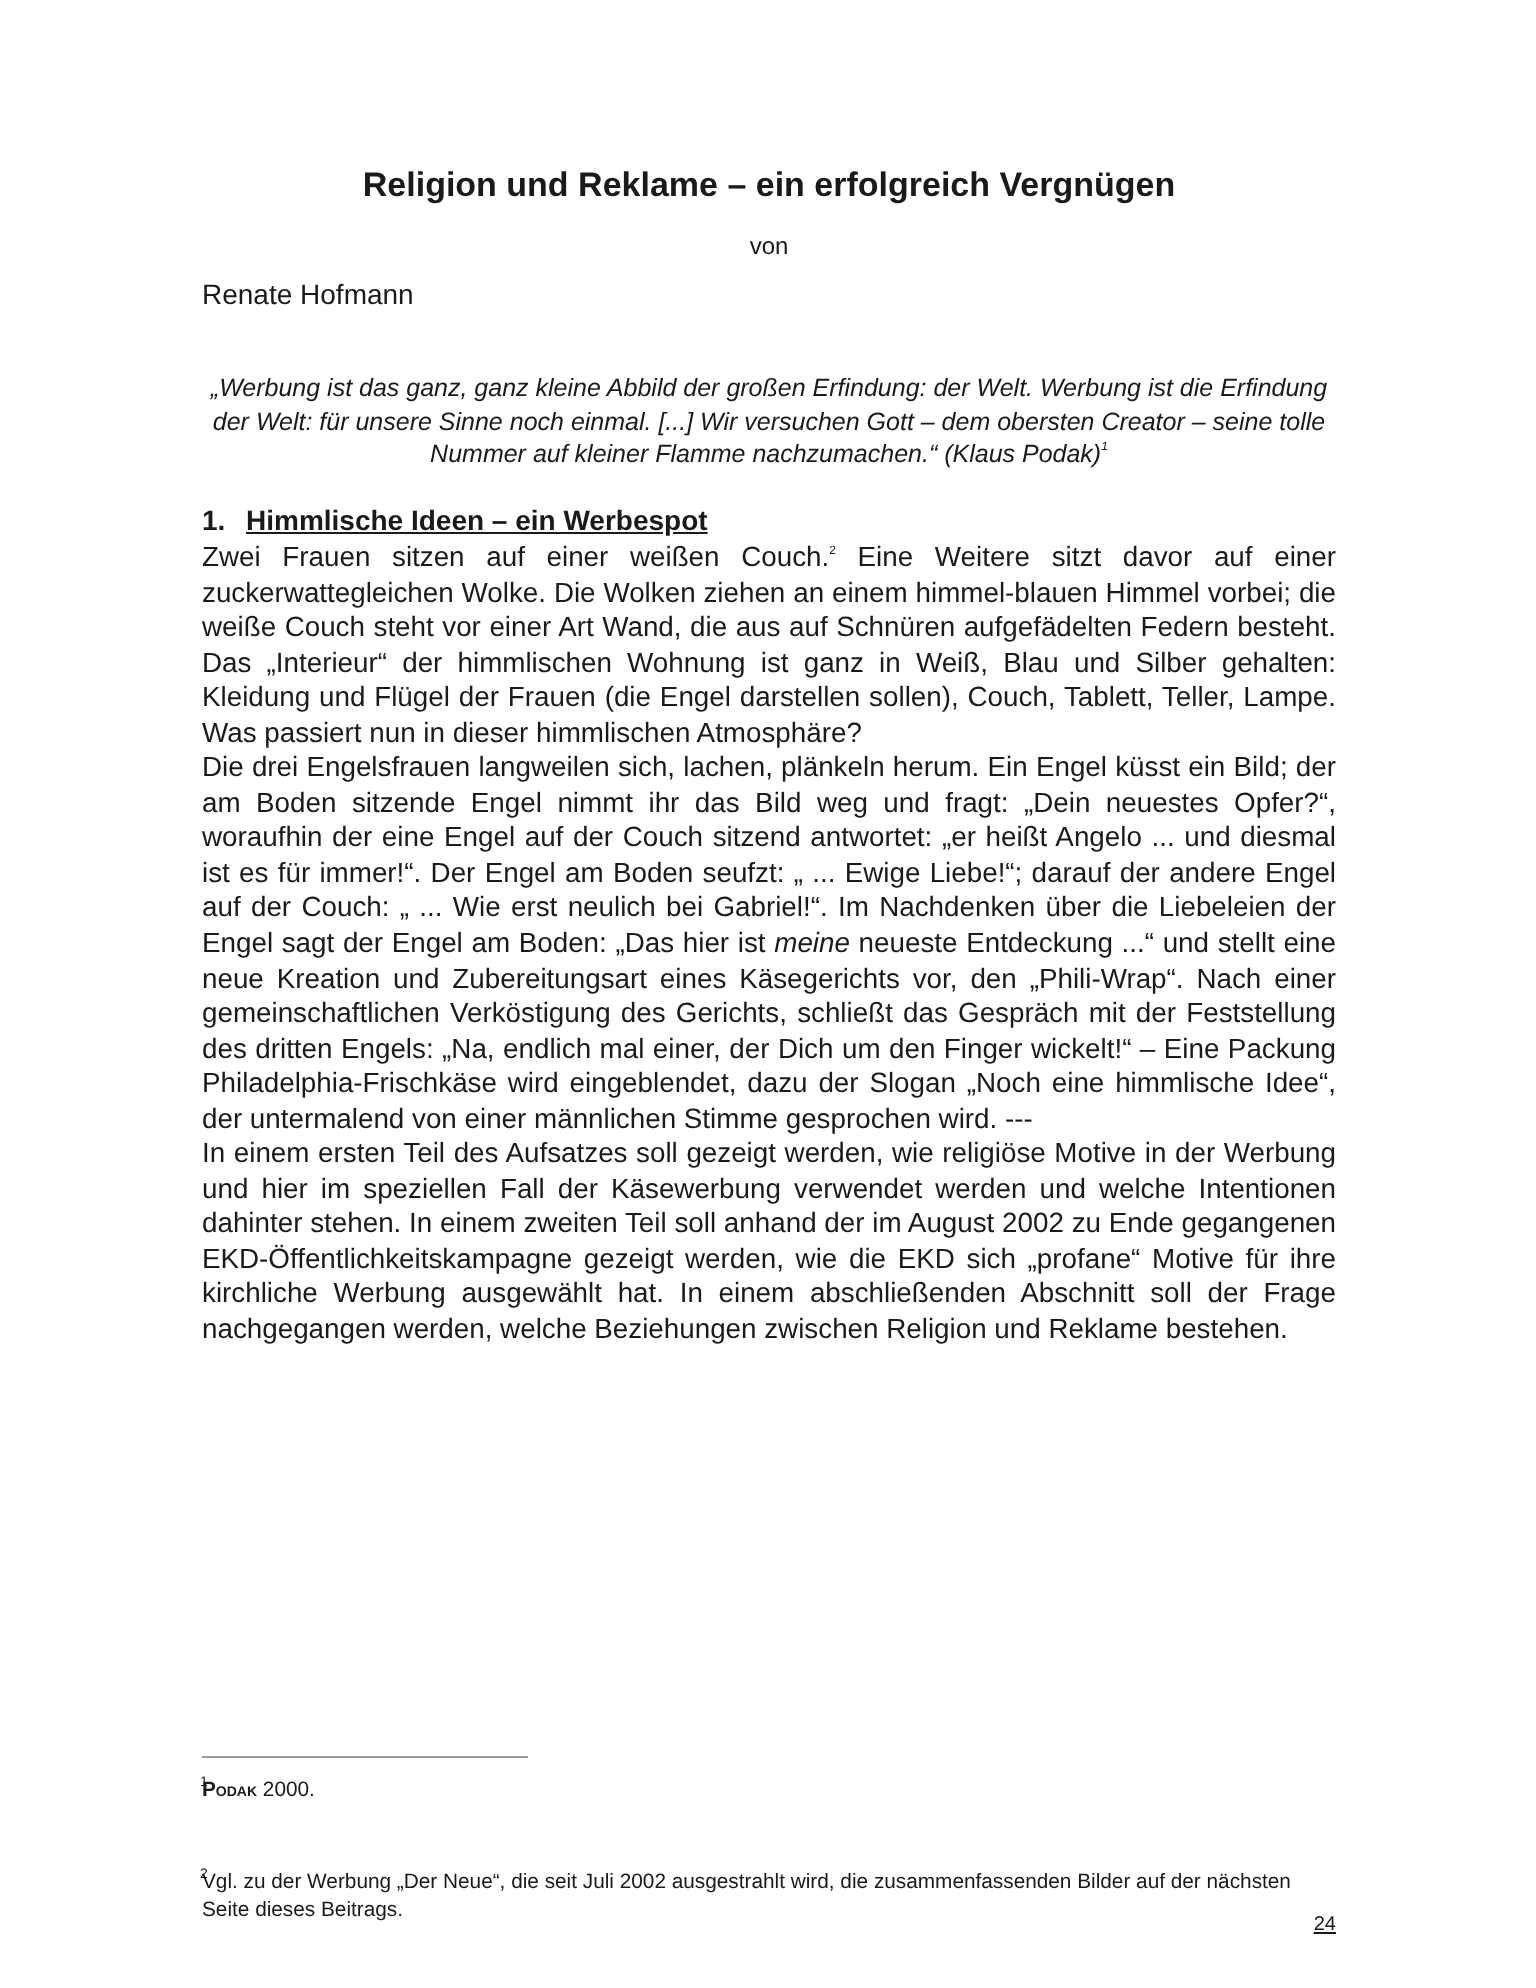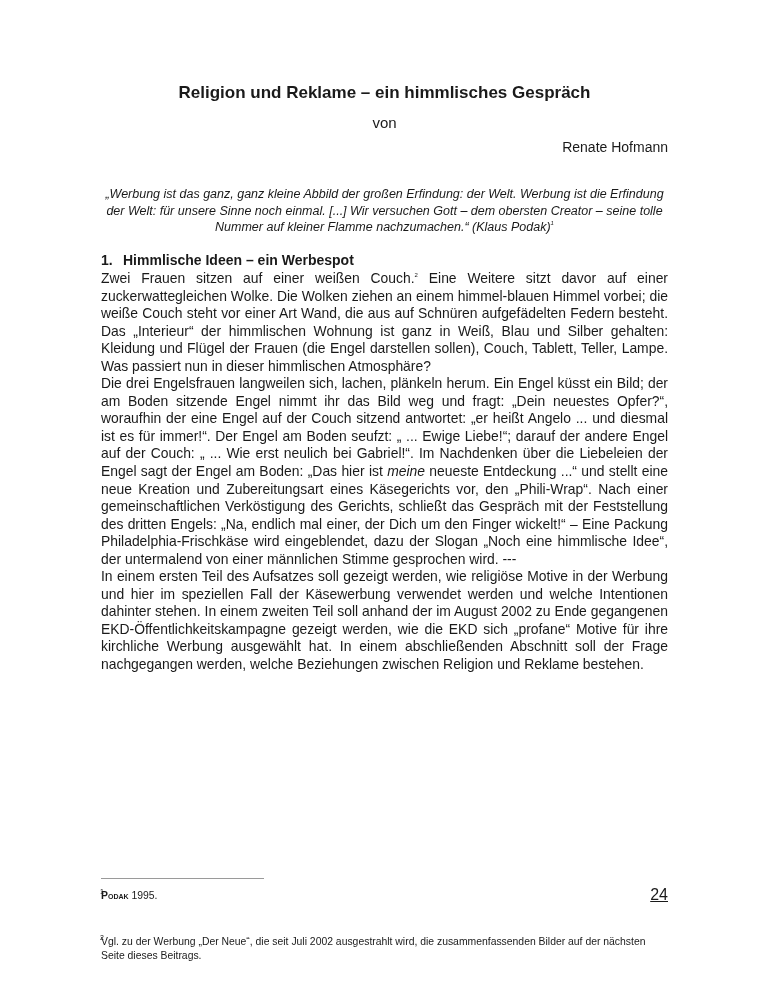--- a/index.html
+++ b/index.html
@@ -2,57 +2,57 @@
 <html><head>
   <meta charset="utf-8">
   <style>
     html, body { margin: 0; padding: 0; background: #ffffff; }
     body { width: 768px; height: 994px; position: relative; overflow: hidden;
            font-family: "Liberation Sans", sans-serif; color: #1a1a1a; }
     .page { position: absolute; left: 101px; top: 0; width: 567px; }
     .title { position: absolute; top: 83px; left: 0; width: 567px; text-align: center;
              font-weight: bold; font-size: 17px; line-height: 20px; }
     .von { position: absolute; top: 115px; left: 0; width: 567px; text-align: center;
-           font-size: 15px; line-height: 16px; }
-    .author { position: absolute; top: 138px; left: 0; width: 567px; text-align: right;
+           font-size: 12px; line-height: 16px; }
+    .author { position: absolute; top: 138px; left: 0; width: 567px; text-align: left;
               font-size: 14px; line-height: 18px; }
     .motto { position: absolute; top: 186px; left: 0; width: 567px; text-align: center;
              font-style: italic; font-size: 12.5px; line-height: 16.5px; }
     .motto sup, .body sup, .fn sup { font-size: 6px; vertical-align: 6px; line-height: 0; }
     .heading { position: absolute; top: 251px; left: 0; width: 567px;
-               font-weight: bold; font-size: 14px; line-height: 18px; }
+               font-weight: bold; font-size: 14px; line-height: 18px; text-decoration: underline; }
     .heading .num { display: inline-block; width: 22px; }
     .body { position: absolute; top: 270px; left: 0; width: 567px;
             font-size: 13.9px; line-height: 17.55px; text-align: justify; letter-spacing: 0px; }
     .body p { margin: 0; }
     .body em { font-style: italic; }
     .sep { position: absolute; top: 878px; left: 0; width: 163px; height: 1px; background: #9a9a9a; }
     .fn { position: absolute; left: 0; width: 567px; font-size: 10.4px; line-height: 14px; }
     .fn1 { top: 889px; }
     .fn2 { top: 903px; margin-top: 32px; }
     .fn .sc { font-variant: small-caps; font-weight: bold; }
     .fn .mark { position: absolute; left: -1px; top: -4px; font-size: 7px; }
-    .pagenum { position: absolute; top: 886px; right: 0; font-size: 16px; line-height: 18px; text-decoration: underline; }
+    .pagenum { position: absolute; top: 954px; right: 0; font-size: 10px; line-height: 18px; text-decoration: underline; }
   </style>
 </head>
 <body>
 
 <div class="page">
-  <div class="title">Religion und Reklame – ein himmlisches Gespräch</div>
+  <div class="title">Religion und Reklame – ein erfolgreich Vergnügen</div>
   <div class="von">von</div>
   <div class="author">Renate Hofmann</div>
 
   <div class="motto"><span>„Werbung ist das ganz, ganz kleine Abbild der großen Erfindung: der Welt. Werbung ist die Erfindung der Welt: für unsere Sinne noch einmal. [...] Wir versuchen Gott – dem obersten Creator – seine tolle Nummer auf kleiner Flamme nachzumachen.“ (Klaus Podak)</span><sup>1</sup></div>
 
   <div class="heading"><span class="num">1.</span><span>Himmlische Ideen – ein Werbespot</span></div>
 
   <div class="body">
     <p><span>Zwei Frauen sitzen auf einer weißen Couch.</span><sup>2</sup><span> Eine Weitere sitzt davor auf einer zuckerwattegleichen Wolke. Die Wolken ziehen an einem himmel-blauen Himmel vorbei; die weiße Couch steht vor einer Art Wand, die aus auf Schnüren aufgefädelten Federn besteht. Das „Interieur“ der himmlischen Wohnung ist ganz in Weiß, Blau und Silber gehalten: Kleidung und Flügel der Frauen (die Engel darstellen sollen), Couch, Tablett, Teller, Lampe. Was passiert nun in dieser himmlischen Atmosphäre?</span></p>
     <p><span>Die drei Engelsfrauen langweilen sich, lachen, plänkeln herum. Ein Engel küsst ein Bild; der am Boden sitzende Engel nimmt ihr das Bild weg und fragt: „Dein neuestes Opfer?“, woraufhin der eine Engel auf der Couch sitzend antwortet: „er heißt Angelo ... und diesmal ist es für immer!“. Der Engel am Boden seufzt: „ ... Ewige Liebe!“; darauf der andere Engel auf der Couch: „ ... Wie erst neulich bei Gabriel!“. Im Nachdenken über die Liebeleien der Engel sagt der Engel am Boden: „Das hier ist </span><em>meine</em><span> neueste Entdeckung ...“ und stellt eine neue Kreation und Zubereitungsart eines Käsegerichts vor, den „Phili-Wrap“. Nach einer gemeinschaftlichen Verköstigung des Gerichts, schließt das Gespräch mit der Feststellung des dritten Engels: „Na, endlich mal einer, der Dich um den Finger wickelt!“ – Eine Packung Philadelphia-Frischkäse wird eingeblendet, dazu der Slogan „Noch eine himmlische Idee“, der untermalend von einer männlichen Stimme gesprochen wird. ---</span></p>
     <p>In einem ersten Teil des Aufsatzes soll gezeigt werden, wie religiöse Motive in der Werbung und hier im speziellen Fall der Käsewerbung verwendet werden und welche Intentionen dahinter stehen. In einem zweiten Teil soll anhand der im August 2002 zu Ende gegangenen EKD-Öffentlichkeitskampagne gezeigt werden, wie die EKD sich „profane“ Motive für ihre kirchliche Werbung ausgewählt hat. In einem abschließenden Abschnitt soll der Frage nachgegangen werden, welche Beziehungen zwischen Religion und Reklame bestehen.</p>
   </div>
 
   <div class="sep"></div>
-  <div class="fn fn1"><span class="mark">1</span><span class="sc">Podak</span><span> 1995.</span></div>
+  <div class="fn fn1"><span class="mark">1</span><span class="sc">Podak</span><span> 2000.</span></div>
   <div class="fn fn2"><span class="mark">2</span><span>Vgl. zu der Werbung „Der Neue“, die seit Juli 2002 ausgestrahlt wird, die zusammenfassenden Bilder auf der nächsten Seite dieses Beitrags.</span></div>
 
   <div class="pagenum">24</div>
 </div>
 
 </body></html>

